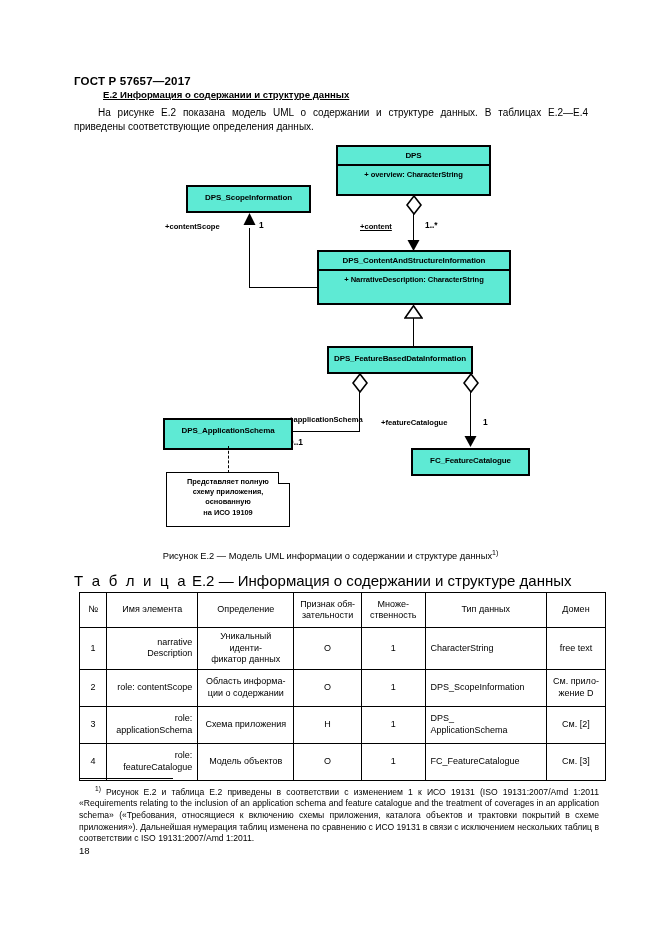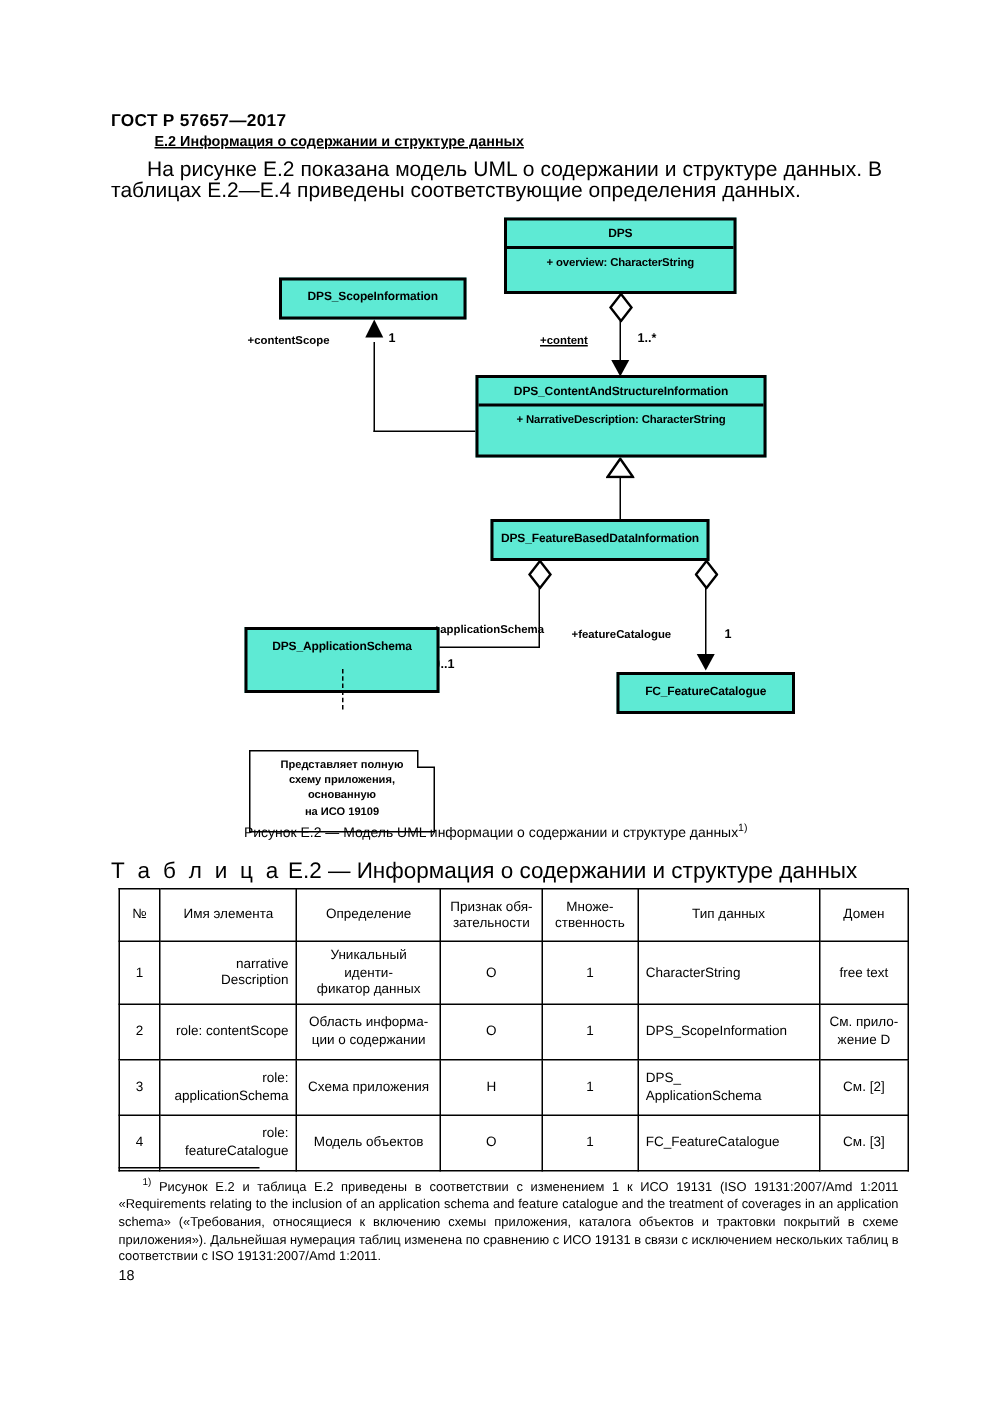--- a/index.html
+++ b/index.html
@@ -40,21 +40,21 @@
     top: 89px;
     font-size: 9.6px;
     font-weight: bold;
     text-decoration: underline;
   }
   .para {
     position: absolute;
     left: 74px;
     top: 106px;
     width: 514px;
-    font-size: 14px;
+    font-size: 10px;
     line-height: 13.6px;
     text-align: justify;
   }
   .para .indent { display: inline-block; width: 24px; }
 
   
   .diagram {
     position: absolute;
     left: 74px;
     top: 140px;
@@ -99,21 +99,20 @@
   .note-box {
     position: absolute;
     border: 1.6px solid #000;
     background: #fff;
     box-sizing: border-box;
     text-align: center;
     font-size: 7.4px;
     font-weight: bold;
     line-height: 10.2px;
     padding: 4px 5px 3px 5px;
-    margin-top: 28px;
   }
   .note-fold {
     position: absolute;
     right: -1px; top: -1px;
     width: 11px; height: 11px;
     background: #fff;
     border-left: 1.6px solid #000;
     border-bottom: 1.6px solid #000;
     transform: skewX(0deg);
   }
@@ -251,21 +250,21 @@
       <polygon points="8,1 15,10 8,19 1,10" fill="#fff" stroke="#000" stroke-width="1.6"></polygon>
     </svg>
     <div class="line-v" style="left:285px; top:252px; height:40px;"></div>
     <div class="line-h" style="left:207px; top:291px; width:79px;"></div>
     <svg style="position:absolute; left:197px; top:285px; width:13px; height:13px;" viewBox="0 0 13 13">
       <polygon points="0.5,6.5 12.5,0.5 12.5,12.5" fill="#000"></polygon>
     </svg>
     <div class="assoc-label" style="left:215px; top:275px;">+applicationSchema</div>
     <div class="mult-label" style="left:215px; top:297px;">0..1</div>
 
-    <div class="uml-box" style="left:89px; top:278px; width:130px; height:44px;">
+    <div class="uml-box" style="left:89px; top:278px; width:130px; height:32px;">
       <div class="uml-name" style="padding-top:6px;">DPS_ApplicationSchema</div>
     </div>
 
     <div class="line-v" style="left:154px; top:306px; height:27px; border-left-style:dashed;"></div>
 
     <div class="note-box" style="left:92px; top:332px; width:124px; height:55px;">
       <div class="note-fold"></div>
       <div>Представляет полную</div>
       <div>схему приложения,</div>
       <div>основанную</div>

